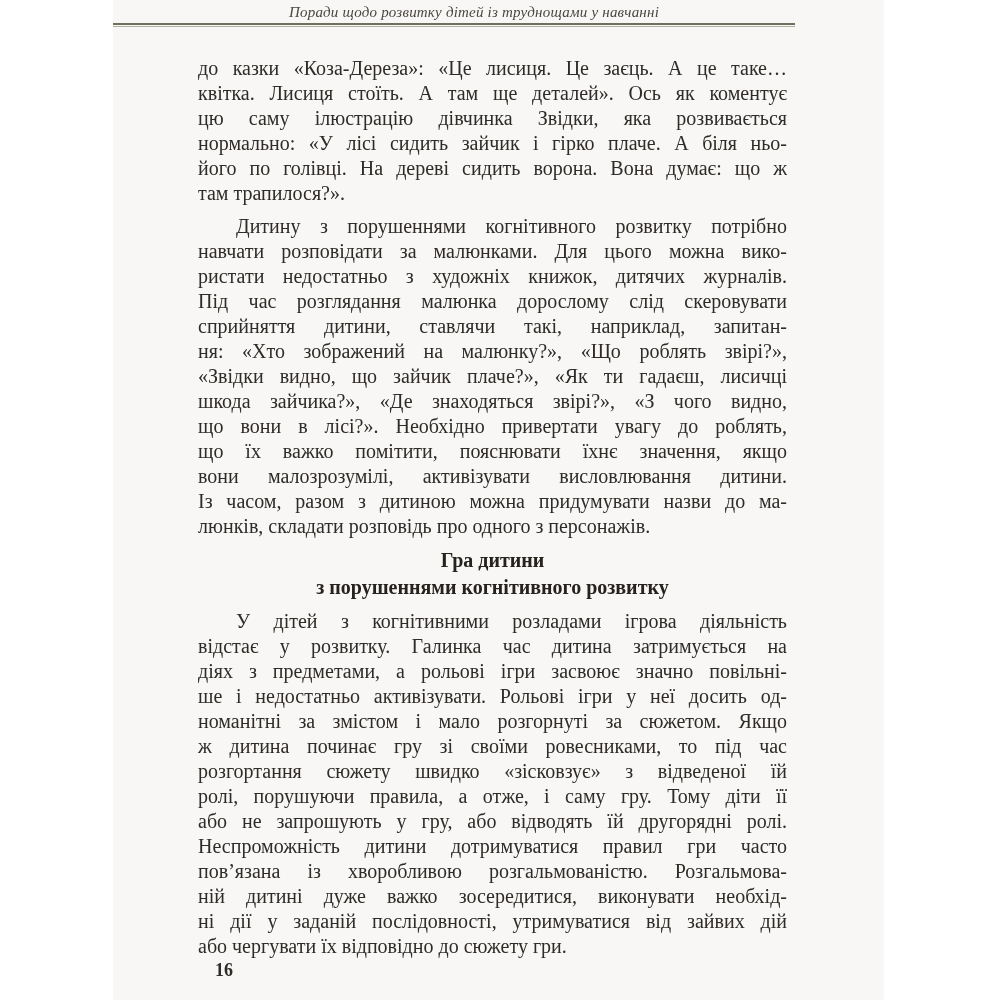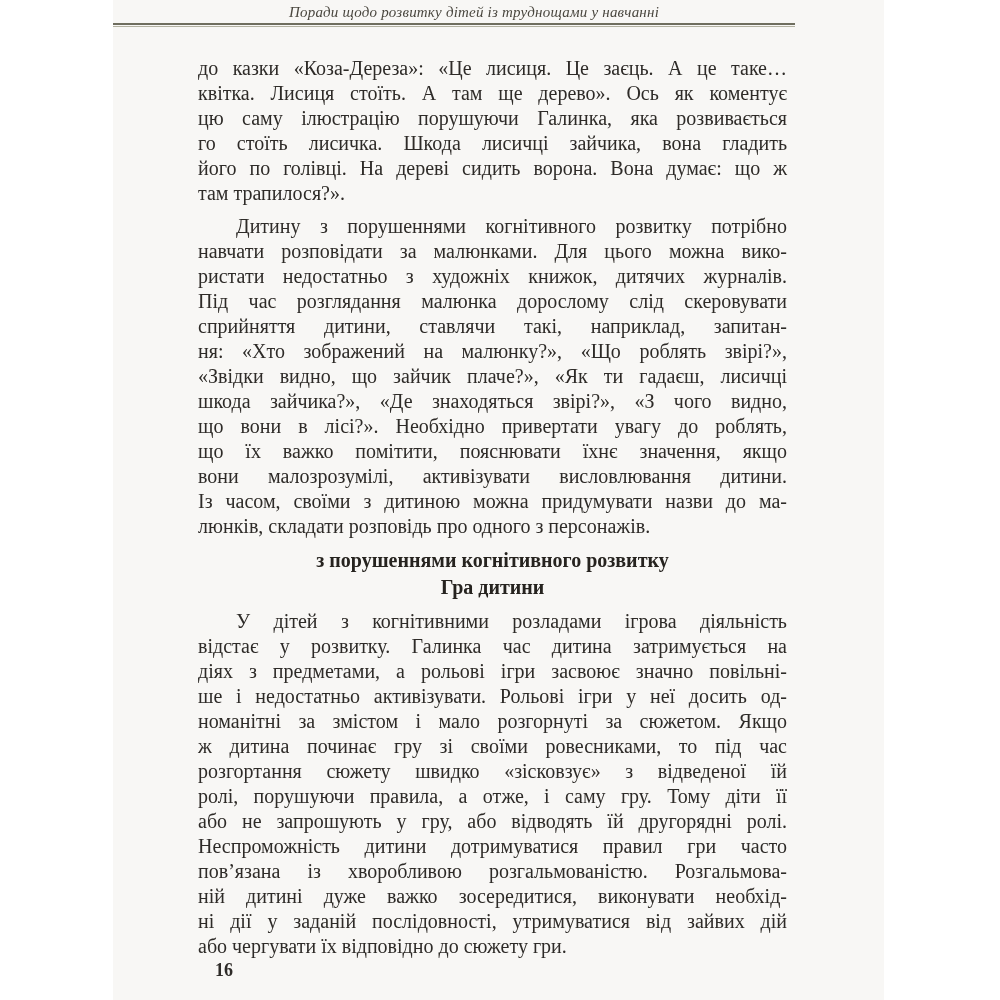--- a/index.html
+++ b/index.html
@@ -94,46 +94,46 @@
   <div class="scan">
 
     <div class="running-header">Поради щодо розвитку дітей із труднощами у навчанні</div>
 
     <div class="header-rule"></div>
 
     <div class="text-column">
 
       <div class="para">
           <div class="tline">до казки «Коза-Дереза»: «Це лисиця. Це заєць. А це таке…</div>
-          <div class="tline">квітка. Лисиця стоїть. А там ще дерево». Ось як коментує</div>
-          <div class="tline">цю саму ілюстрацію порушуючи Галинка, яка розвивається</div>
-          <div class="tline">го стоїть лисичка. Шкода лисичці зайчика, вона гладить</div>
+          <div class="tline">квітка. Лисиця стоїть. А там ще деталей». Ось як коментує</div>
+          <div class="tline">цю саму ілюстрацію дівчинка Звідки, яка розвивається</div>
+          <div class="tline">нормально: «У лісі сидить зайчик і гірко плаче. А біля ньо-</div>
           <div class="tline">його по голівці. На дереві сидить ворона. Вона думає: що ж</div>
           <div class="tline">там трапилося?».</div>
         </div>
 
       <div class="para indent-first">
           <div class="tline">Дитину з порушеннями когнітивного розвитку потрібно</div>
           <div class="tline">навчати розповідати за малюнками. Для цього можна вико-</div>
           <div class="tline">ристати недостатньо з художніх книжок, дитячих журналів.</div>
           <div class="tline">Під час розглядання малюнка дорослому слід скеровувати</div>
           <div class="tline">сприйняття дитини, ставлячи такі, наприклад, запитан-</div>
           <div class="tline">ня: «Хто зображений на малюнку?», «Що роблять звірі?»,</div>
           <div class="tline">«Звідки видно, що зайчик плаче?», «Як ти гадаєш, лисичці</div>
           <div class="tline">шкода зайчика?», «Де знаходяться звірі?», «З чого видно,</div>
           <div class="tline">що вони в лісі?». Необхідно привертати увагу до роблять,</div>
           <div class="tline">що їх важко помітити, пояснювати їхнє значення, якщо</div>
           <div class="tline">вони малозрозумілі, активізувати висловлювання дитини.</div>
-          <div class="tline">Із часом, своїми з дитиною можна придумувати назви до ма-</div>
+          <div class="tline">Із часом, разом з дитиною можна придумувати назви до ма-</div>
           <div class="tline">люнків, складати розповідь про одного з персонажів.</div>
         </div>
 
       <div class="section-heading">
+        <div class="hline">Гра дитини</div>
         <div class="hline">з порушеннями когнітивного розвитку</div>
-        <div class="hline">Гра дитини</div>
       </div>
 
       <div class="para indent-first">
           <div class="tline">У дітей з когнітивними розладами ігрова діяльність</div>
           <div class="tline">відстає у розвитку. Галинка час дитина затримується на</div>
           <div class="tline">діях з предметами, а рольові ігри засвоює значно повільні-</div>
           <div class="tline">ше і недостатньо активізувати. Рольові ігри у неї досить од-</div>
           <div class="tline">номанітні за змістом і мало розгорнуті за сюжетом. Якщо</div>
           <div class="tline">ж дитина починає гру зі своїми ровесниками, то під час</div>
           <div class="tline">розгортання сюжету швидко «зісковзує» з відведеної їй</div>

